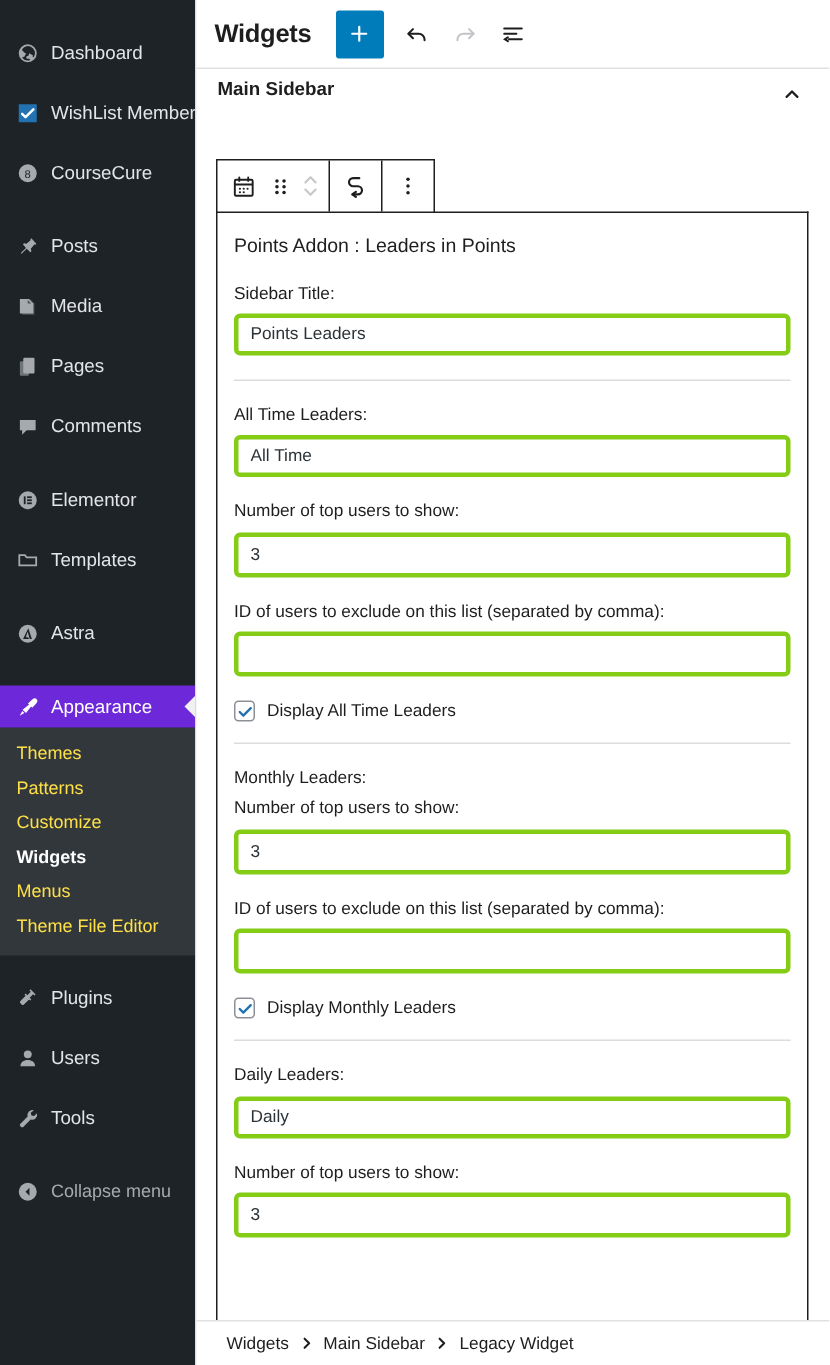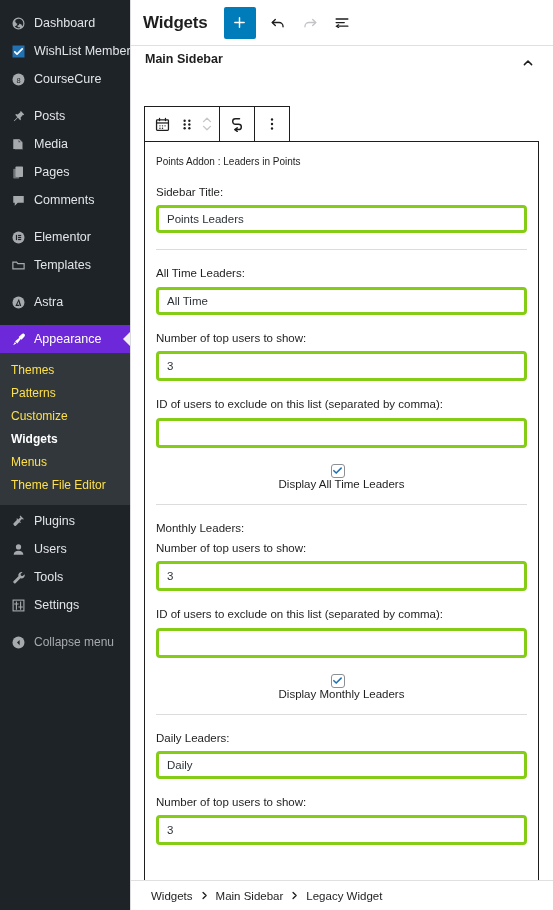--- a/index.html
+++ b/index.html
@@ -29,20 +29,21 @@
   .menu-item {
     display: flex;
     align-items: center;
     height: 28px;
     padding: 0 6px 0 7px;
     font-size: 12.5px;
     color: #e3e5e8;
     position: relative;
     cursor: pointer;
     white-space: nowrap;
+    margin-top: 12px;
   }
   .menu-item .mi-icon {
     width: 22px; flex: 0 0 22px;
     display: flex; align-items: center; justify-content: center;
     margin-right: 5px;
     color: #a7aaad;
   }
   .menu-item .mi-label { line-height: 1; }
   .menu-item.active {
     background: #6d28d9;
@@ -172,21 +173,21 @@
     left: 13px; top: 95px;
     right: 14px;
     bottom: 0;
     border: 1px solid #1e1e1e;
     border-bottom: none;
     background: #fff;
     padding: 14px 11px 0 11px;
     overflow: hidden;
   }
   .widget-heading {
-    font-size: 10px;
+    font-size: 13px;
     font-weight: normal;
     color: #1e1e1e;
     margin: 0 0 17px 0;
     line-height: 1.2;
   }
   .field-label {
     font-size: 11.5px;
     color: #1e1e1e;
     margin: 0 0 6px 0;
     line-height: 1.25;
@@ -205,21 +206,20 @@
     outline: none;
     margin-bottom: 16px;
   }
   .text-input.tall { height: 30px; }
 
   .cb-row {
     display: flex;
     align-items: center;
     margin: 0 0 14px 0;
     cursor: pointer;
-    flex-direction: column;
   }
   .cb-box {
     width: 14px; height: 14px;
     border: 1px solid #8c8f94;
     border-radius: 3px;
     background: #fff;
     margin-right: 8px;
     flex: 0 0 14px;
     display: flex; align-items: center; justify-content: center;
   }
@@ -407,29 +407,20 @@
         </span>
         <span class="mi-label">Users</span>
       </div>
       <div class="menu-item">
         <span class="mi-icon">
           <svg class="ico" width="15" height="15" viewBox="0 0 20 20" fill="currentColor">
               <path d="M15.5 2.8a4.5 4.5 0 00-5.6 5.6l-6.6 6.6a1.3 1.3 0 000 1.8l.9.9a1.3 1.3 0 001.8 0l6.6-6.6a4.5 4.5 0 005.6-5.6l-2.6 2.6-2.3-.6-.6-2.3z"></path>
             </svg>
         </span>
         <span class="mi-label">Tools</span>
-      </div>
-      <div class="menu-item">
-        <span class="mi-icon">
-          <svg class="ico" width="15" height="15" viewBox="0 0 20 20" fill="none" stroke="currentColor" stroke-width="1.5">
-              <rect x="2.8" y="2.8" width="14.4" height="14.4"></rect>
-              <path d="M7.2 4.5v11M12.8 4.5v11M4.2 8h6M9.8 12h6"></path>
-            </svg>
-        </span>
-        <span class="mi-label">Settings</span>
       </div>
     </div>
 
     <div class="menu-sep"></div>
 
     <div class="menu-item collapse-item">
       <span class="mi-icon">
         <svg class="ico" width="15" height="15" viewBox="0 0 20 20" fill="currentColor">
             <circle cx="10" cy="10" r="8"></circle>
             <path d="M11.5 6.5L8 10l3.5 3.5z" fill="#1d2327"></path>

